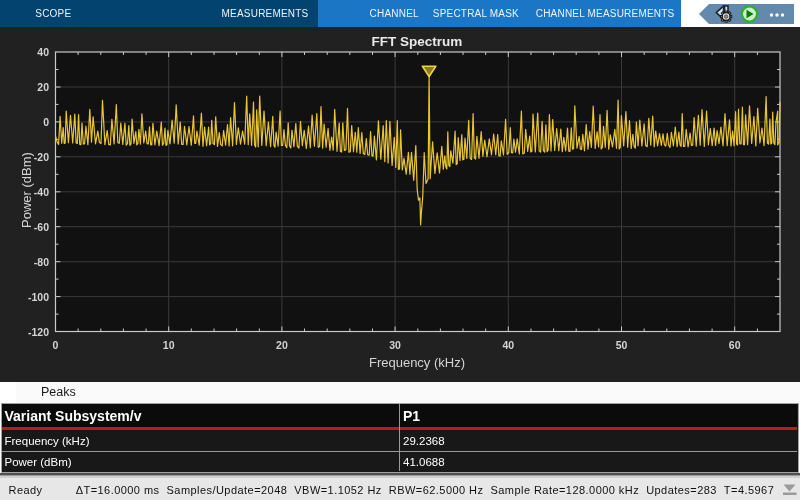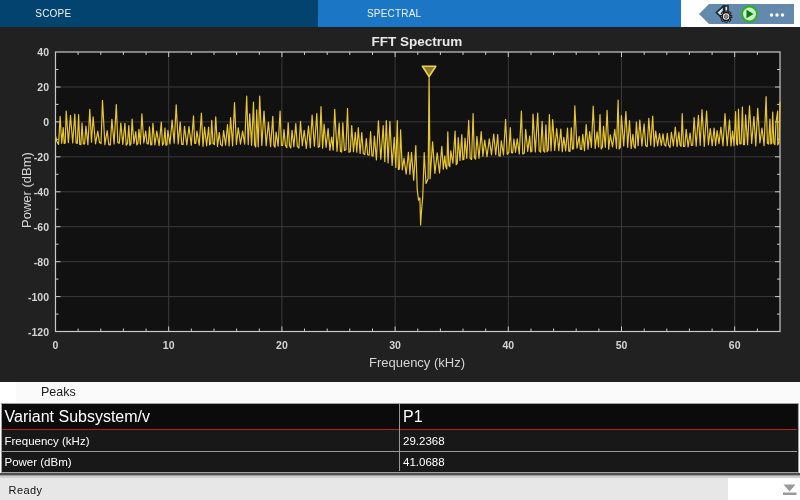--- a/index.html
+++ b/index.html
@@ -9,38 +9,41 @@
 #bar .hl { position:absolute; left:317.5px; top:0; width:363.5px; height:27px; background:#1b77c6; }
 #bar span { position:absolute; top:0; height:27px; line-height:28px; color:#eef3f8;
   font-size:10px; letter-spacing:0.2px; white-space:pre; transform:translateX(-50%); }
 #badge { position:absolute; left:697px; top:3px; }
 #plot { position:absolute; left:0; top:27px; }
 #peaksband { position:absolute; left:16px; top:382px; width:800px; height:21px; background:#fafafa; }
 #peaksband div { position:absolute; left:25px; top:3px; font-size:12.5px; color:#1a1a1a; }
 #tbl { position:absolute; left:1px; top:403px; width:798px; height:70px; background:#181818;
   border:1.5px solid #a3a3a3; color:#fff; font-size:11.5px; }
 #tbl .row { position:absolute; left:0; width:795px; }
-#tbl .hdr { top:0; height:26px; background:#0b0b0b; font-weight:normal; font-size:16px; border-bottom:1px solid #b91c1c; }
+#tbl .hdr { top:0; height:26px; background:#0b0b0b; font-weight:bold; font-size:14px; border-bottom:3px solid #b91c1c; }
 #tbl .r1 { top:27px; height:21px; background:#181818; border-bottom:1px solid #999; }
 #tbl .r2 { top:49px; height:18px; background:#181818; }
 #tbl .c1 { position:absolute; left:2.5px; top:50%; transform:translateY(-50%); white-space:pre; }
 #tbl .c2 { position:absolute; left:401px; top:50%; transform:translateY(-50%); white-space:pre; }
 #tbl .sep { position:absolute; left:397px; top:0; width:1px; height:67px; background:#999; }
-#status { position:absolute; left:0; top:473px; width:728px; height:27px; background:#e7e7e7; color:#111; }
+#status { position:absolute; left:0; top:473px; width:800px; height:27px; background:#e7e7e7; color:#111; }
 #status .bv1 { position:absolute; top:0; width:800px; height:1.5px; background:#4f4f4f; }
 #status .bv2 { position:absolute; top:1.5px; width:800px; height:1.5px; background:#9b9b9b; }
 #status .bv3 { position:absolute; top:3px; width:800px; height:2px; background:#cfcfcf; }
 #status span { position:absolute; top:11px; white-space:pre; font-size:11px; letter-spacing:0.45px; }
 </style></head>
 <body>
 <div id="app">
 <div id="bar">
   <div class="hl"></div>
   <span style="left:53.3px">SCOPE</span>
-  <span style="left:394.2px">SPECTRAL</span>
+  <span style="left:265.0px">MEASUREMENTS</span>
+  <span style="left:394.2px">CHANNEL</span>
+  <span style="left:475.9px">SPECTRAL MASK</span>
+  <span style="left:605.1px">CHANNEL MEASUREMENTS</span>
   <svg id="badge" width="100" height="22">
     <path d="M 97,1 L 12,1 L 2,11 L 12,21 L 97,21 Z" fill="#638aad"></path>
     <g transform="translate(17,1)">
       <path d="M 9.6,1.9 L 2.3,8.7 L 9.6,15.3 Z" fill="#c8e4f8" stroke="#20262b" stroke-width="1.6" stroke-linejoin="round"></path>
       <rect x="10.6" y="1.9" width="3.4" height="7.5" fill="#c8e4f8" stroke="#20262b" stroke-width="1.6"></rect>
       <g transform="translate(12.1,12.6)">
         <g fill="#dcdcdc" stroke="#1a1a1a" stroke-width="1">
           <rect x="-1.1" y="-5.6" width="2.2" height="2.2"></rect>
           <rect x="-1.1" y="3.4" width="2.2" height="2.2"></rect>
           <rect x="-5.6" y="-1.1" width="2.2" height="2.2"></rect>
@@ -214,17 +217,18 @@
         <span class="c1">Power (dBm)</span>
         <span class="c2">41.0688</span>
       </div>
   <div class="sep"></div>
 </div>
 <div id="status">
   <div class="bv1"></div>
       <div class="bv2"></div>
       <div class="bv3"></div>
   <span style="left:8.5px">Ready</span>
+  <span style="left:75.7px">ΔT=16.0000 ms&nbsp;&nbsp;Samples/Update=2048&nbsp;&nbsp;VBW=1.1052 Hz&nbsp;&nbsp;RBW=62.5000 Hz&nbsp;&nbsp;Sample Rate=128.0000 kHz&nbsp;&nbsp;Updates=283&nbsp;&nbsp;T=4.5967</span>
   <svg style="position:absolute;left:782px;top:11px" width="16" height="12">
     <path d="M 1.5,0.5 L 13.5,0.5 L 7.5,7.5 Z" fill="#9a9a9a"></path>
     <rect x="1" y="8.5" width="13.5" height="2.5" fill="#9a9a9a"></rect>
   </svg>
 </div>
 </div>
 </body></html>

